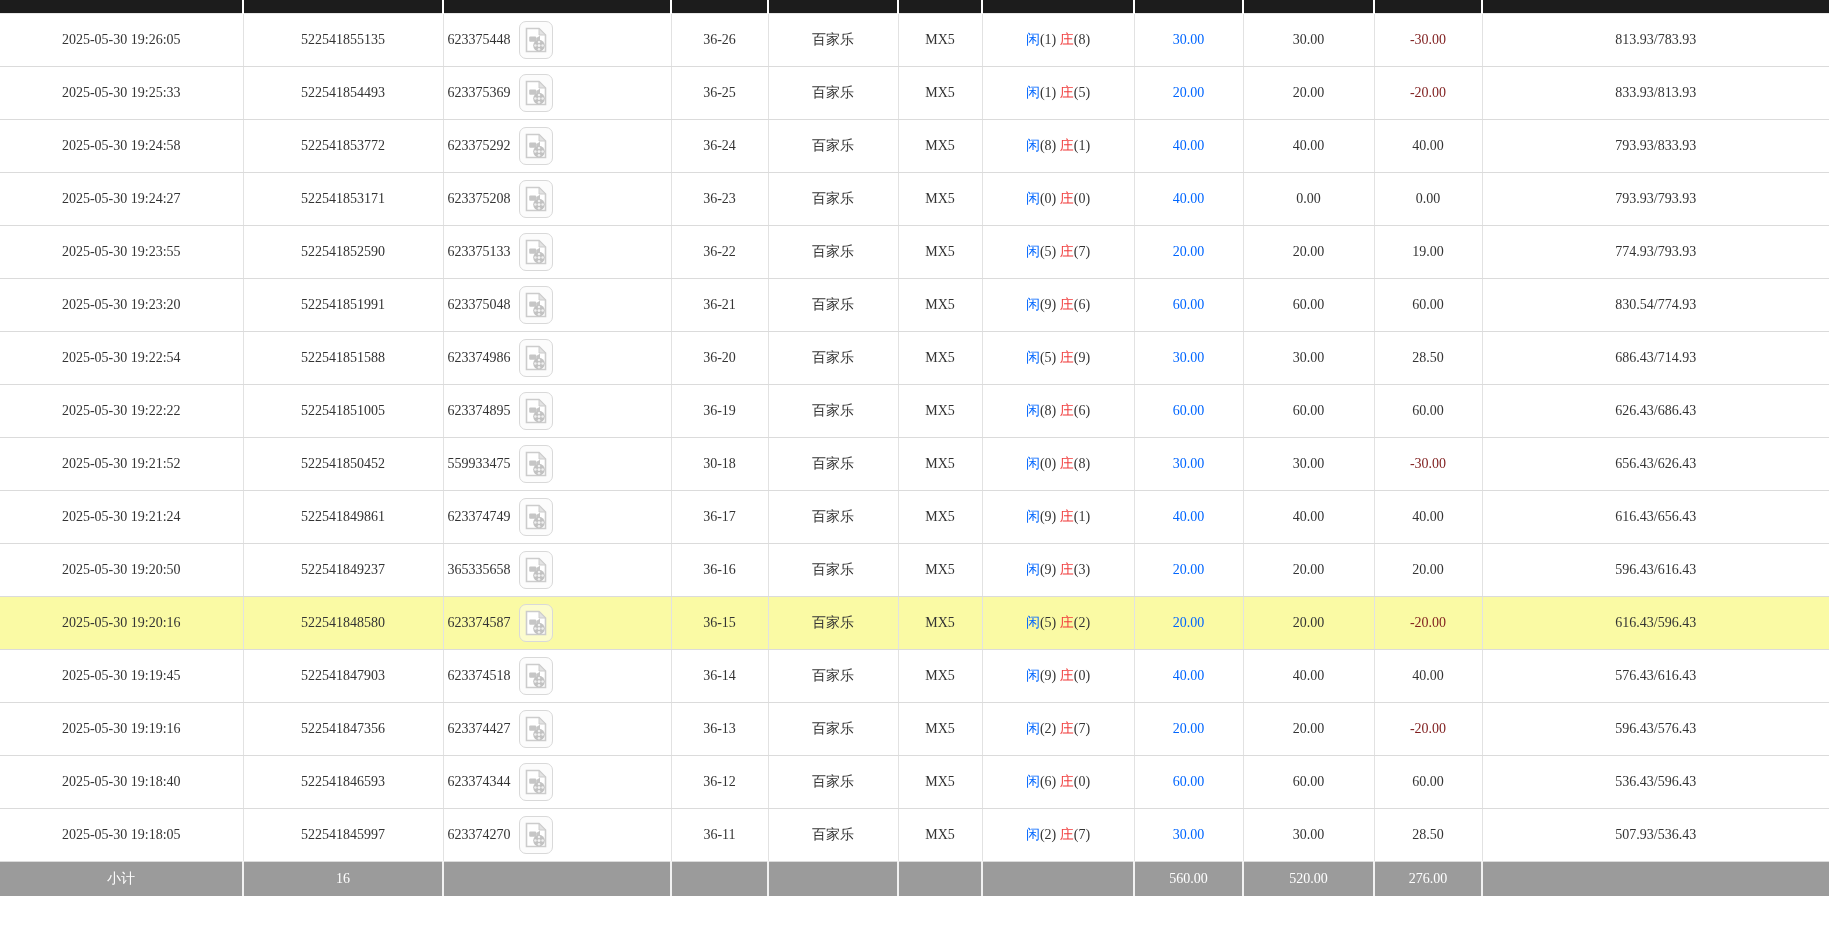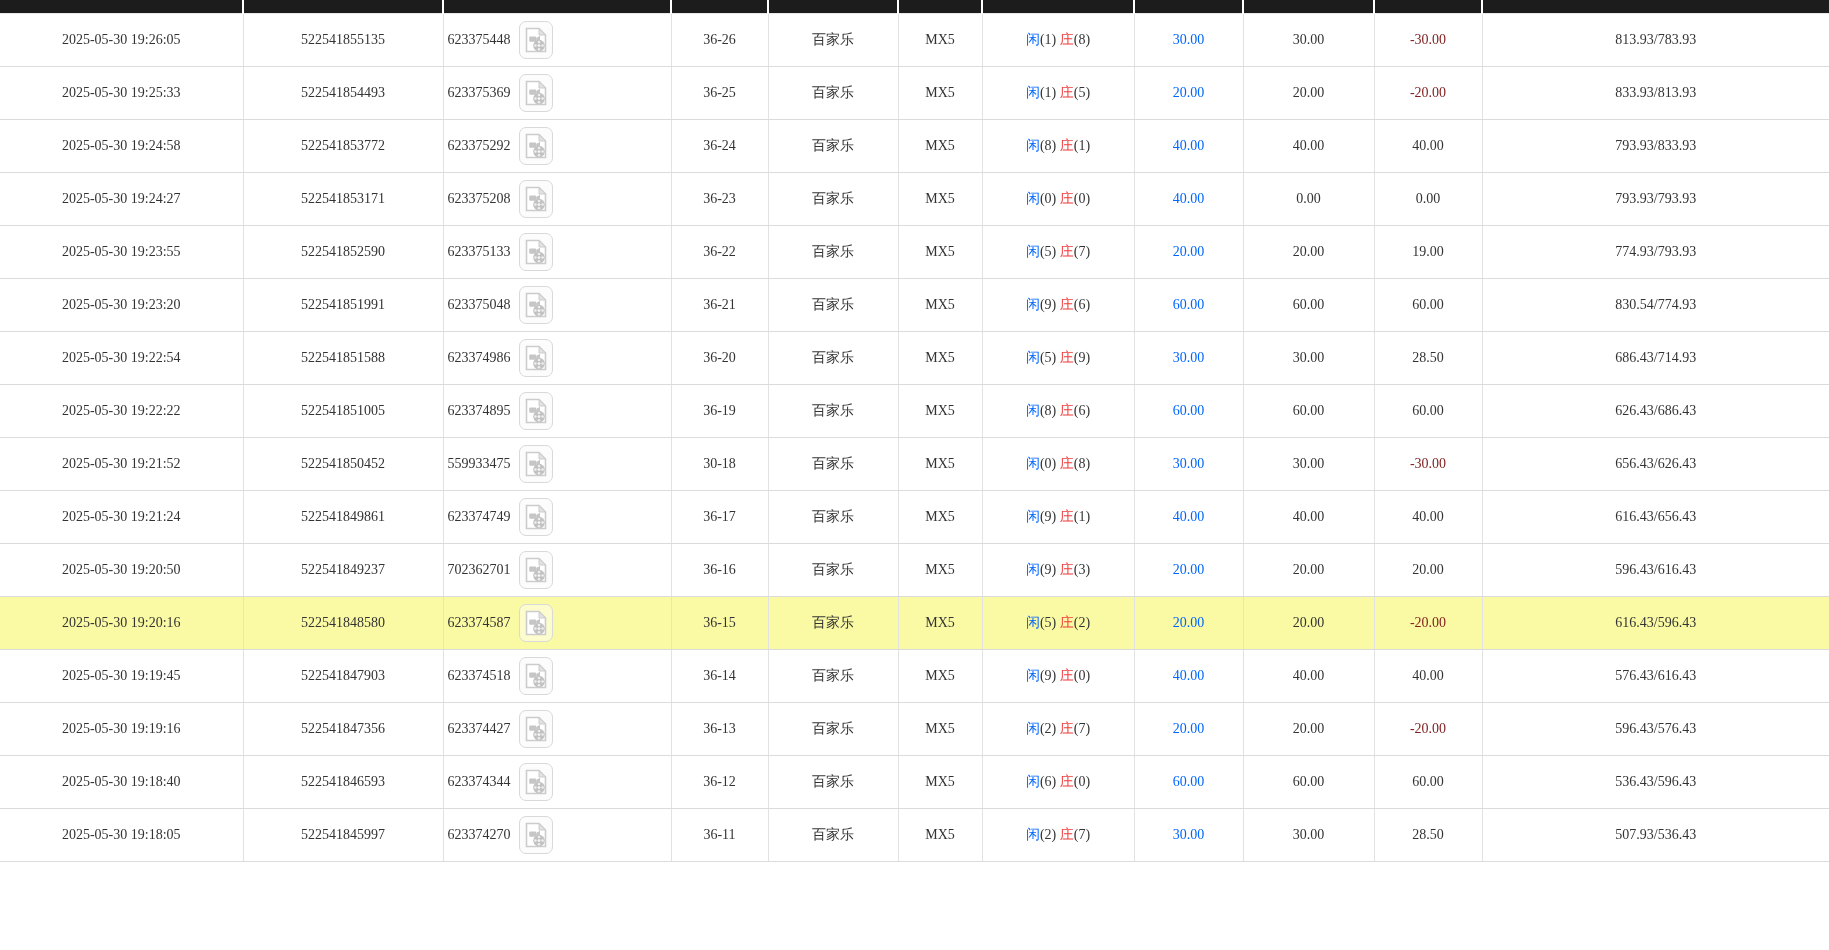--- a/index.html
+++ b/index.html
@@ -416,21 +416,21 @@
     <td class="bet">40.00</td>
     <td>40.00</td>
     <td>40.00</td>
     <td>616.43/656.43</td>
   </tr>
         <tr>
     <td>2025-05-30 19:20:50</td>
     <td>522541849237</td>
     <td>
       <span class="gid">
-        <span>702362701</span>
+        <span>365335658</span>
         <button class="vbtn">
           <svg width="22" height="26" viewBox="0 0 22 26">
             <path d="M1.5 1.5 H14 L20.5 8 V24.5 H1.5 Z" fill="#ffffff" stroke="#cccccc" stroke-width="1.6"></path>
             <path d="M14 1.5 L20.5 8 H14 Z" fill="#e2e2e2" stroke="#cccccc" stroke-width="1"></path>
             <rect x="4.2" y="9.6" width="7" height="5.2" rx="1" fill="#c6c6c6"></rect>
             <path d="M11.2 11 L15 8.8 V15.8 L11.2 13.6 Z" fill="#c6c6c6"></path>
             <circle cx="14" cy="18.6" r="5.8" fill="#c2c2c2"></circle>
             <circle cx="14" cy="18.6" r="1.4" fill="#f6f6f6"></circle>
             <circle cx="14" cy="14.9" r="1.25" fill="#efefef"></circle>
             <circle cx="17.6" cy="18.6" r="1.25" fill="#efefef"></circle>
@@ -617,15 +617,28 @@
       <span class="blue">闲</span><span>(2)</span>
       <span class="red">庄</span><span>(7)</span>
     </td>
     <td class="bet">30.00</td>
     <td>30.00</td>
     <td>28.50</td>
     <td>507.93/536.43</td>
   </tr>
       </tbody>
     <tfoot>
+      <tr>
+        <td>小计</td>
+        <td>16</td>
+        <td></td>
+        <td></td>
+        <td></td>
+        <td></td>
+        <td></td>
+        <td>560.00</td>
+        <td>520.00</td>
+        <td>276.00</td>
+        <td></td>
+      </tr>
     </tfoot>
   </table>
 </div>
 
 </body></html>

